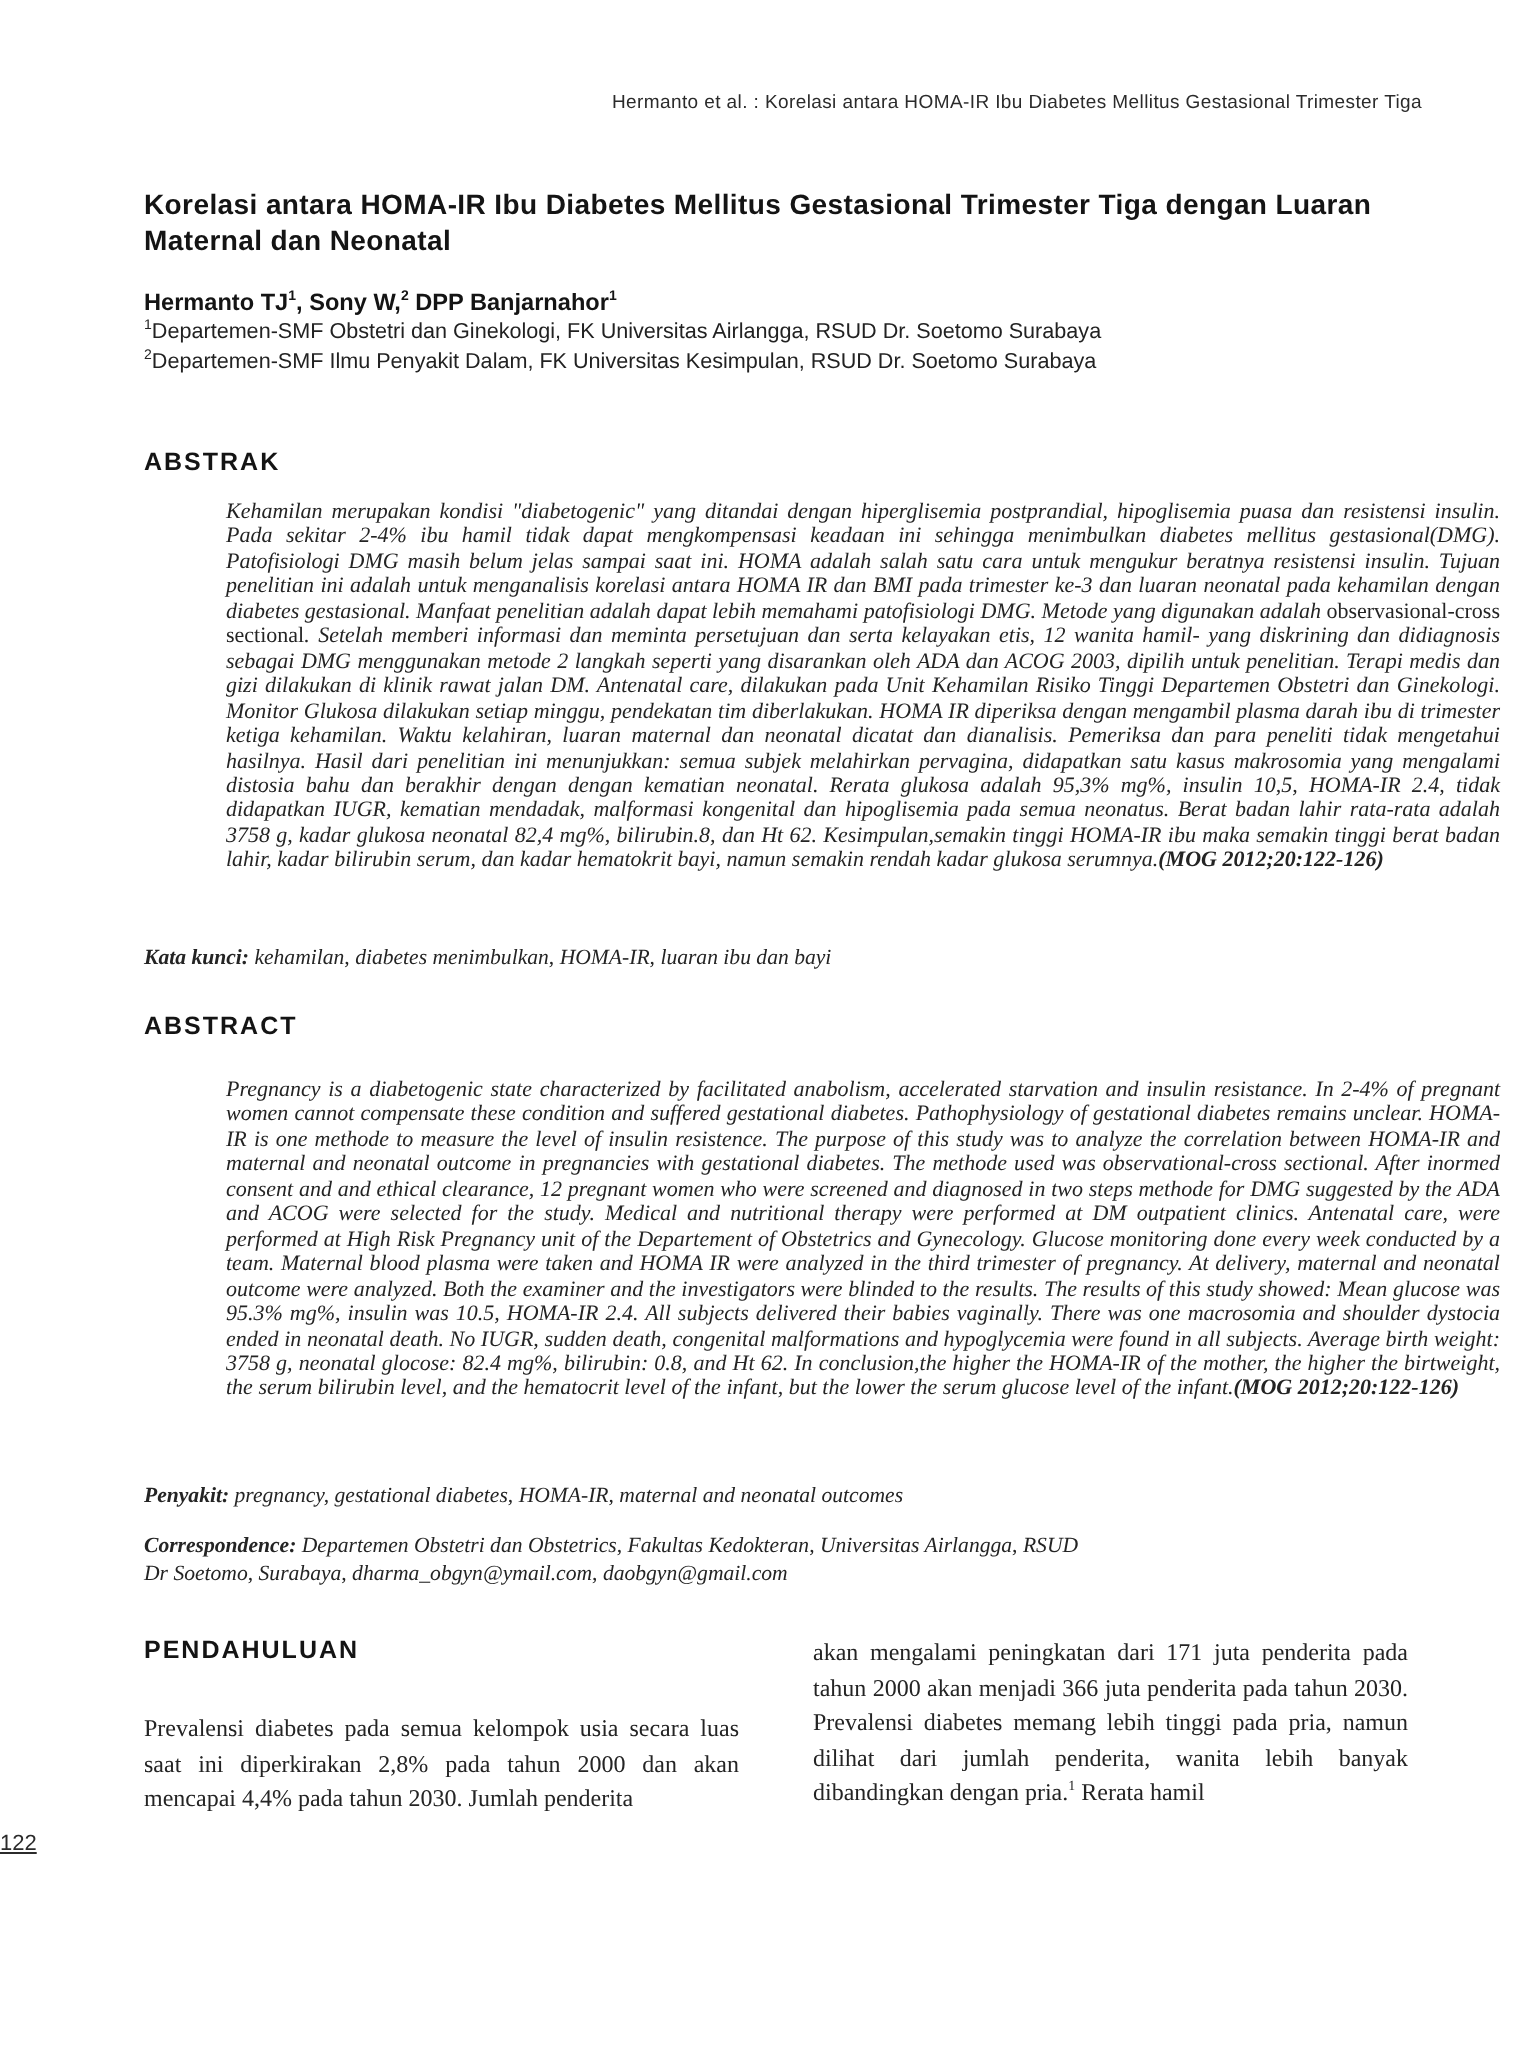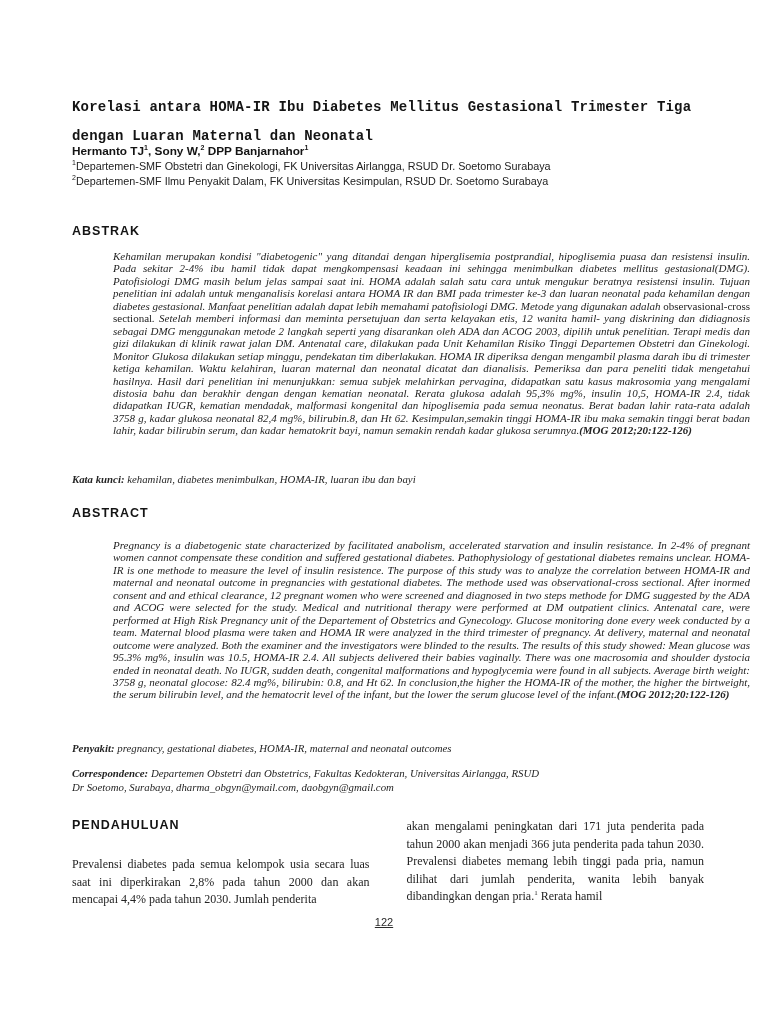--- a/index.html
+++ b/index.html
@@ -13,22 +13,22 @@
   }
 
   .running-head{
     position:absolute; top:46px; right:57px;
     font-family:"Liberation Sans", sans-serif;
     font-size:9.5px; letter-spacing:.2px; color:#2b2b2b;
     white-space:nowrap;
   }
   .title{
     position:absolute; top:93px; left:72px; width:630px;
-    font-family:Liberation Mono, monospace;
-    font-weight:bold; font-size:14px; line-height:29px;
+    font-family:Liberation Sans, sans-serif;
+    font-weight:bold; font-size:14px; line-height:18px;
     letter-spacing:.2px; color:#141414; margin:0;
   }
   .authors-block{
     position:absolute; top:144px; left:72px; width:637px;
     font-family:"Liberation Sans", sans-serif;
   }
   .authors-line{font-weight:bold; font-size:11.8px; line-height:15px; color:#141414;}
   .affiliation{font-size:10.8px; line-height:15px; color:#222;}
   sup{font-size:7px; line-height:0; vertical-align:super;}
 
@@ -65,30 +65,31 @@
   }
   .col{width:298px;}
   .intro p{
     margin:0; font-size:12px; line-height:17.6px;
     text-align:justify; color:#242424;
   }
   .col-left p{margin-top:24px;}
 
   .page-num{
     position:absolute; top:916px; left:0; width:768px;
-    text-align:center;
+    text-align:left;
     font-family:"Liberation Sans", sans-serif;
     font-size:11px; color:#2b2b2b;text-decoration:underline;
   }
 </style>
 </head>
 <body>
 
 <div class="page">
 
+  <div class="running-head">Hermanto et al. : Korelasi antara HOMA-IR Ibu Diabetes Mellitus Gestasional Trimester Tiga</div>
 
   <h1 class="title">Korelasi antara HOMA-IR Ibu Diabetes Mellitus Gestasional Trimester Tiga dengan Luaran Maternal dan Neonatal</h1>
 
   <div class="authors-block">
     <div class="authors-line"><span>Hermanto TJ</span><sup>1</sup><span>, Sony W,</span><sup>2</sup><span> DPP Banjarnahor</span><sup>1</sup></div>
     <div class="affiliation"><sup>1</sup><span>Departemen-SMF Obstetri dan Ginekologi, FK Universitas Airlangga, RSUD Dr. Soetomo Surabaya</span></div>
     <div class="affiliation"><sup>2</sup><span>Departemen-SMF Ilmu Penyakit Dalam, FK Universitas Kesimpulan, RSUD Dr. Soetomo Surabaya</span></div>
   </div>
 
   <h2 class="section-heading h-abstrak">ABSTRAK</h2>

